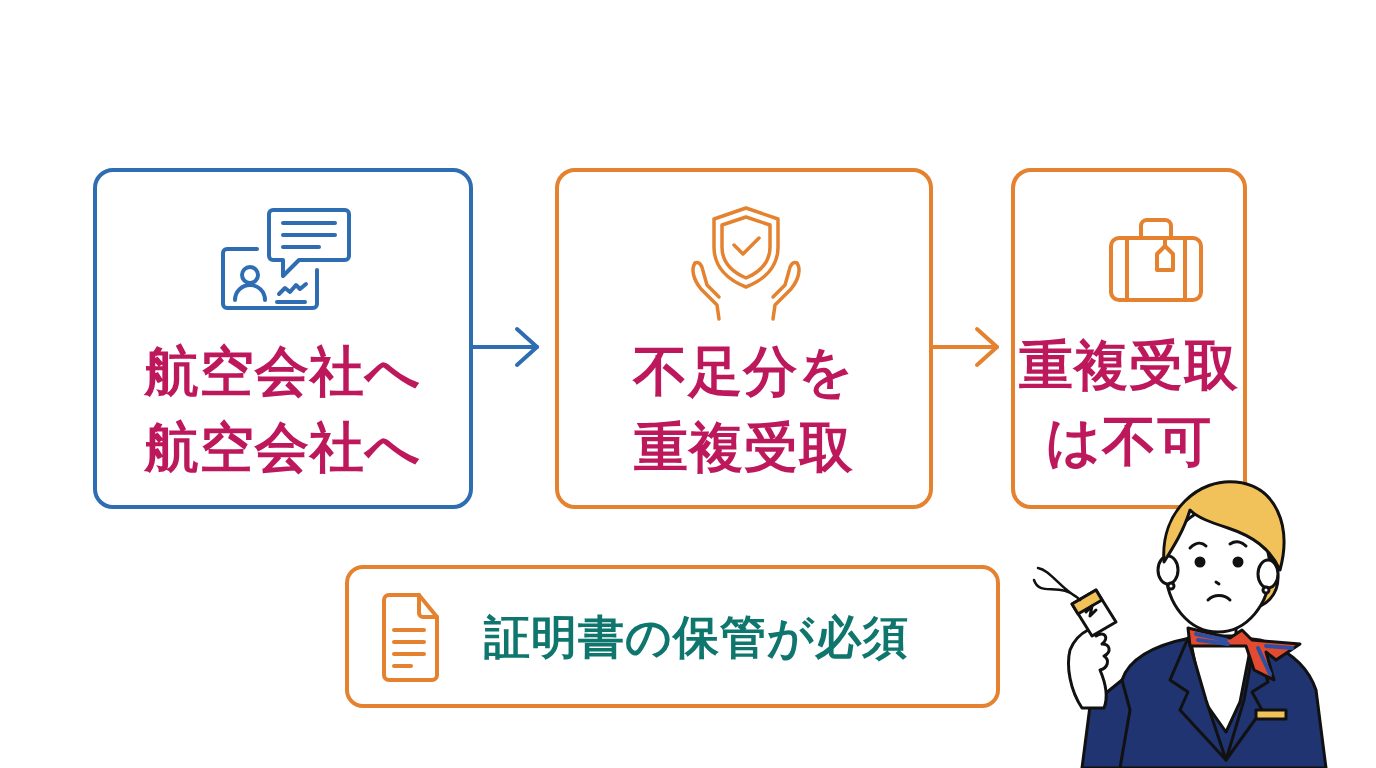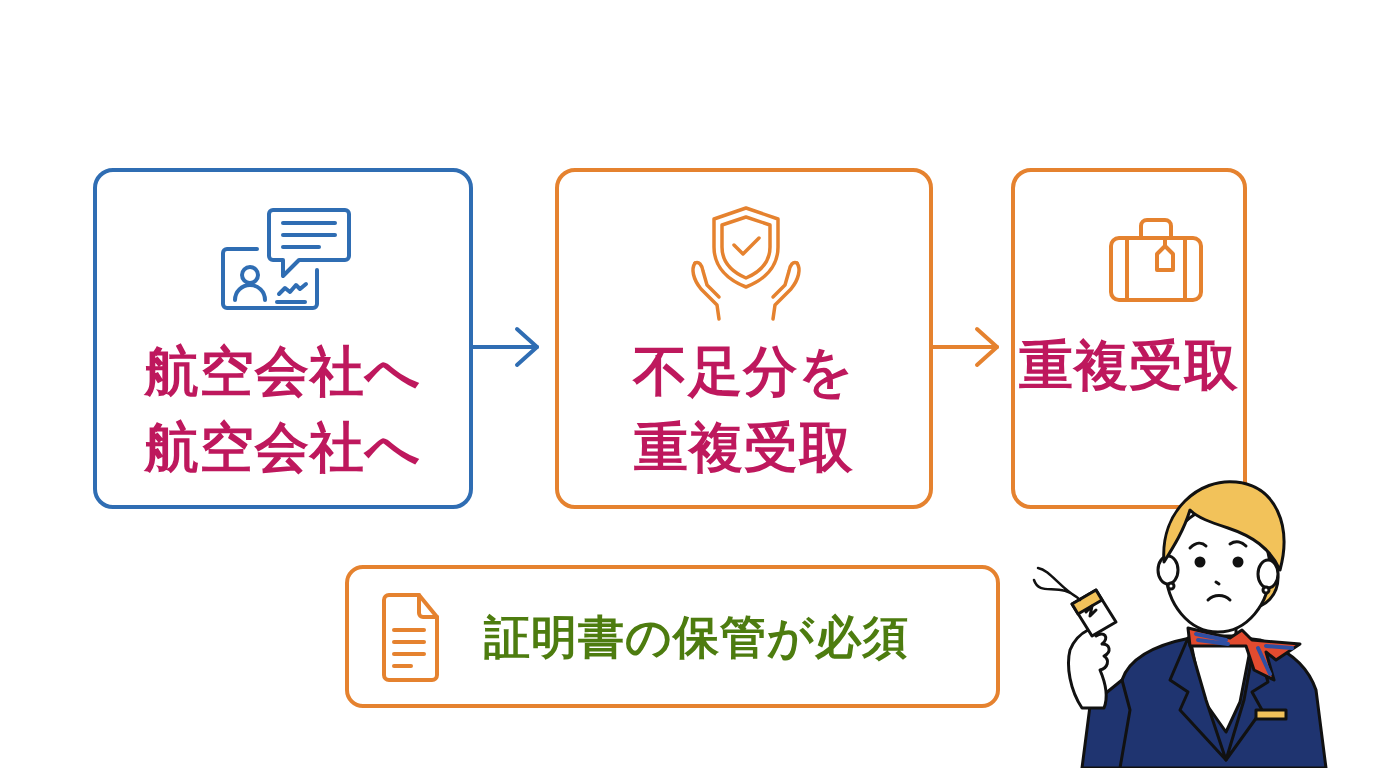--- a/index.html
+++ b/index.html
@@ -18,21 +18,21 @@
   .icon { position: absolute; }
   .label {
     position: absolute; left: 0; right: 0; text-align: center;
     font-weight: bold; color: #be185d; font-size: 54px; line-height: 76px;
     letter-spacing: 1px;
   }
   .label span { display: block; }
   .arrow { position: absolute; }
   .note-text {
     position: absolute; left: 135px; top: 38px;
-    font-weight: bold; color: #4d7c0f; font-size: 46px; line-height: 60px;
+    font-weight: bold; color: #0f766e; font-size: 46px; line-height: 60px;
     letter-spacing: 1px; white-space: nowrap;
   }
   .character { position: absolute; left: 1030px; top: 470px; }
 </style>
 </head>
 <body>
 
 <div class="box blue" style="left:93px; top:168px; width:380px; height:341px;">
   <svg class="icon" style="left:124px; top:36px;" width="130" height="106" viewBox="0 0 130 106">
     <g fill="none" stroke="#2f6db3" stroke-width="4" stroke-linecap="round" stroke-linejoin="round">
@@ -90,20 +90,21 @@
     <g fill="none" stroke="#e5822f" stroke-width="4" stroke-linecap="round" stroke-linejoin="round">
       <rect x="2" y="22" width="90" height="62" rx="8"></rect>
       <path d="M32 22 V10 a6 6 0 0 1 6 -6 H56 a6 6 0 0 1 6 6 V22"></path>
       <line x1="18" y1="22" x2="18" y2="84"></line>
       <line x1="76" y1="22" x2="76" y2="84"></line>
       <path d="M56 22 V30 L48 38 V54 H64 V38 L56 30"></path>
     </g>
   </svg>
   <div class="label" style="top:156px;">
     <span>重複受取</span>
+    <span>は不可</span>
   </div>
 </div>
 
 <div class="box orange" style="left:345px; top:565px; width:655px; height:143px; border-radius:18px;">
   <svg class="icon" style="left:32px; top:24px;" width="60" height="90" viewBox="0 0 60 90">
     <g fill="none" stroke="#e5822f" stroke-width="4" stroke-linecap="round" stroke-linejoin="round">
       <path d="M8 2 H38 L56 24 V82 a5 5 0 0 1 -5 5 H8 a5 5 0 0 1 -5 -5 V7 a5 5 0 0 1 5 -5 Z"></path>
       <path d="M38 2 V20 a4 4 0 0 0 4 4 H56"></path>
       <line x1="13" y1="37" x2="43" y2="37"></line>
       <line x1="13" y1="49" x2="43" y2="49"></line>

